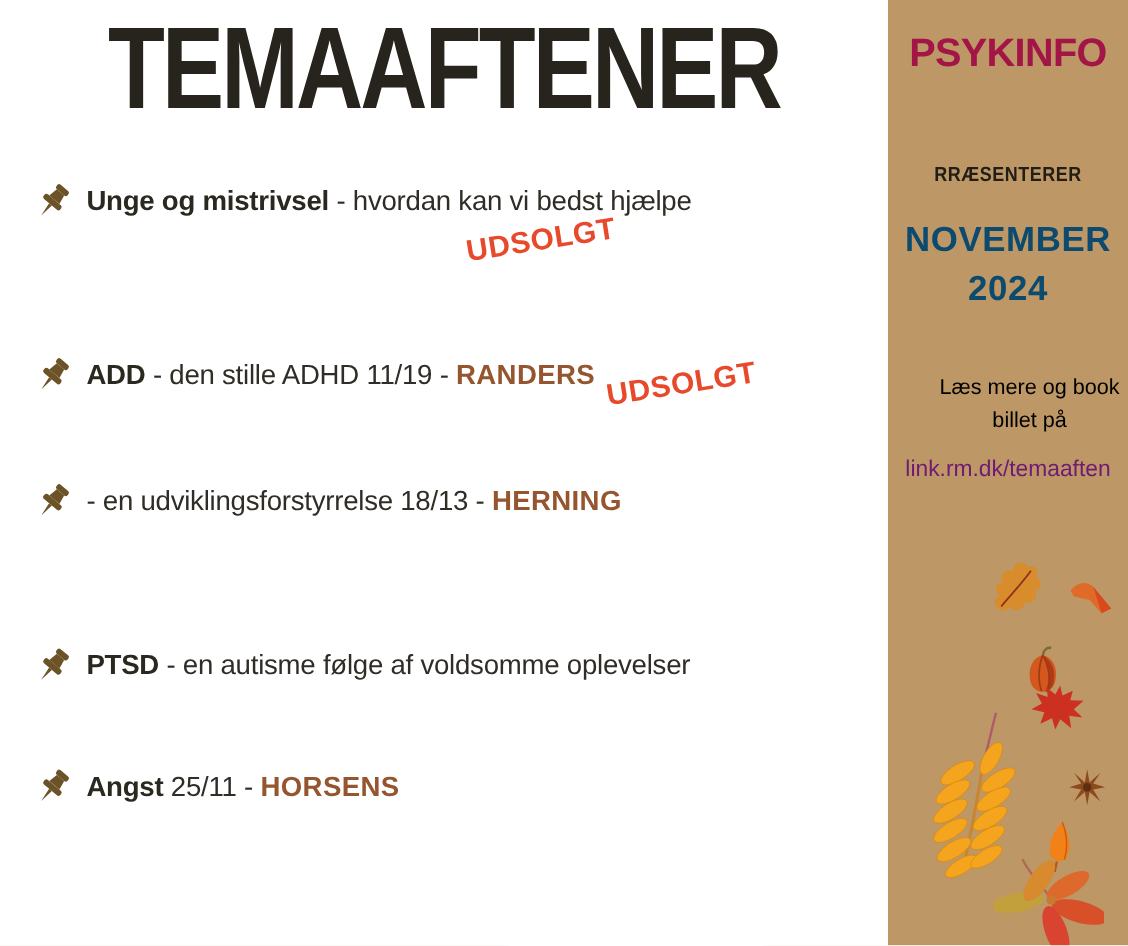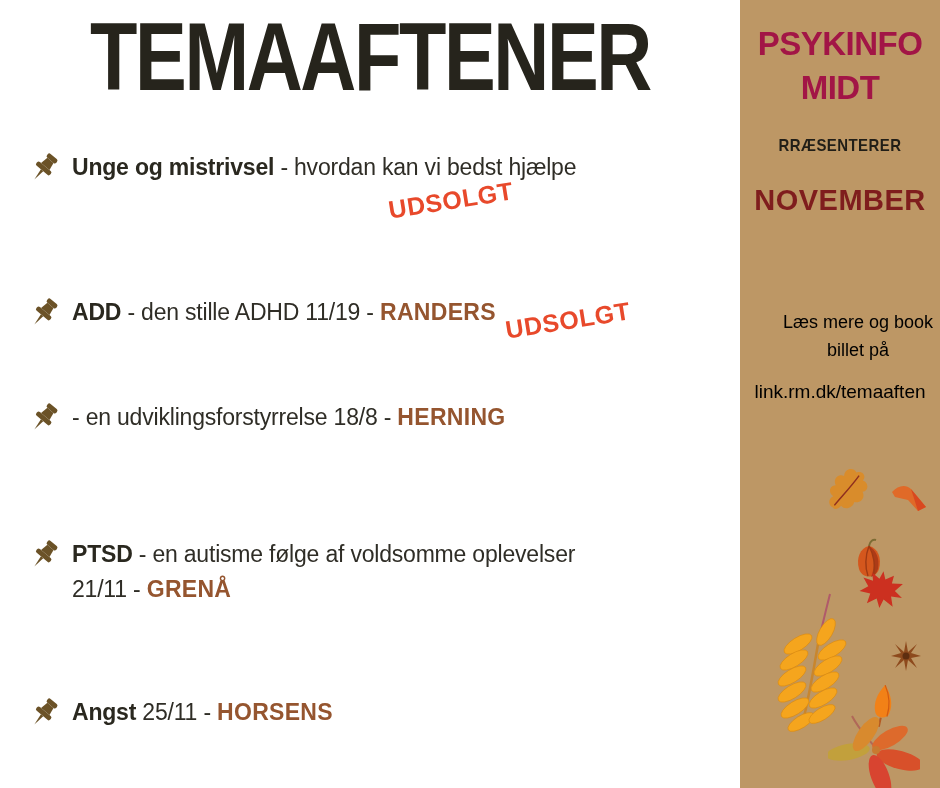--- a/index.html
+++ b/index.html
@@ -18,35 +18,35 @@
   .event-line{font-size:23px;line-height:35px;color:#2F2D26;letter-spacing:-.2px;white-space:nowrap;}
   .evt-bold{font-weight:bold;color:#2A281F;}
   .city{font-weight:bold;color:#95552F;letter-spacing:.3px;}
   .badge{position:absolute;font-weight:bold;font-size:25px;color:#E8492B;
          transform:rotate(-9deg);letter-spacing:.5px;white-space:nowrap;}
 
   .e1{top:150px;} .e1 .badge{left:362px;top:36px;}
   .e2{top:295px;} .e2 .badge{left:479px;top:11px;}
   .e3{top:400px;}
   .e4{top:537px;}
-  .e5{top:695px;}
+  .e5{top:638px;}
 
   
   .sidebar{position:absolute;left:740px;top:0;width:200px;height:788px;background:#BD9765;overflow:hidden;padding-left:23px;}
   .org{position:absolute;top:22px;left:0;width:200px;text-align:center;
        font-size:33px;line-height:44px;font-weight:bold;color:#A21546;letter-spacing:-.5px;}
   .presents{position:absolute;top:134px;left:0;width:200px;text-align:center;
        font-size:17px;line-height:24px;font-weight:bold;color:#211E17;
        transform:scaleX(.88);transform-origin:50% 50%;letter-spacing:.5px;white-space:nowrap;}
   .month{position:absolute;top:180px;left:0;width:200px;text-align:center;
-       font-size:29px;line-height:41px;font-weight:bold;color:#7f1d1d;letter-spacing:.5px;}
+       font-size:29px;line-height:41px;font-weight:bold;color:#0c4a6e;letter-spacing:.5px;}
   .cta{position:absolute;top:308px;left:0;width:236px;text-align:center;
        font-size:18px;line-height:28px;color:#000000;}
   .link{position:absolute;top:380px;left:0;width:200px;text-align:center;
-       font-size:19px;line-height:24px;color:#000000;white-space:nowrap;}
+       font-size:19px;line-height:24px;color:#701a75;white-space:nowrap;}
 
   .leaf{position:absolute;}
   .leaf-oak{left:82px;top:466px;width:46px;height:46px;transform:rotate(-12deg);}
   .leaf-torn{left:150px;top:483px;width:38px;height:30px;}
   .leaf-physalis{left:112px;top:538px;width:34px;height:44px;}
   .leaf-maple{left:118px;top:568px;width:46px;height:42px;transform:rotate(8deg);}
   .leaf-rowan{left:28px;top:592px;width:92px;height:140px;}
   .leaf-star{left:150px;top:640px;width:32px;height:32px;}
   .leaf-tear{left:130px;top:684px;width:26px;height:44px;transform:rotate(6deg);}
   .leaf-creeper{left:88px;top:712px;width:92px;height:86px;}
@@ -99,38 +99,37 @@
         <svg viewBox="0 0 36 36" width="36" height="36">
             <g transform="rotate(40 18 18)" fill="#6B5227">
           <rect x="12" y="3" width="12" height="5" rx="2"></rect>
           <path d="M14 8 h8 l1.5 8 h-11 z"></path>
           <rect x="9" y="16" width="18" height="5" rx="2"></rect>
           <path d="M16.5 21 h3 L18 33 z"></path>
         </g>
           </svg>
       </span>
       <div class="event-text">
-        <div class="event-line"><span>- en udviklingsforstyrrelse 18/8 - </span><span class="city">HERNING</span></div>
+        <div class="event-line"><span>- en udviklingsforstyrrelse 18/13 - </span><span class="city">HERNING</span></div>
       </div>
     </div>
 
     <div class="event e4">
       <span class="pin">
         <svg viewBox="0 0 36 36" width="36" height="36">
             <g transform="rotate(40 18 18)" fill="#6B5227">
           <rect x="12" y="3" width="12" height="5" rx="2"></rect>
           <path d="M14 8 h8 l1.5 8 h-11 z"></path>
           <rect x="9" y="16" width="18" height="5" rx="2"></rect>
           <path d="M16.5 21 h3 L18 33 z"></path>
         </g>
           </svg>
       </span>
       <div class="event-text">
         <div class="event-line"><span class="evt-bold">PTSD</span><span> - en autisme følge af voldsomme oplevelser</span></div>
-        <div class="event-line"><span>21/11 - </span><span class="city">GRENÅ</span></div>
       </div>
     </div>
 
     <div class="event e5">
       <span class="pin">
         <svg viewBox="0 0 36 36" width="36" height="36">
             <g transform="rotate(40 18 18)" fill="#6B5227">
           <rect x="12" y="3" width="12" height="5" rx="2"></rect>
           <path d="M14 8 h8 l1.5 8 h-11 z"></path>
           <rect x="9" y="16" width="18" height="5" rx="2"></rect>
@@ -141,25 +140,25 @@
       <div class="event-text">
         <div class="event-line"><span class="evt-bold">Angst</span><span> 25/11 - </span><span class="city">HORSENS</span></div>
       </div>
     </div>
 
   </div>
 
   <div class="sidebar">
     <div class="org">
       <div>PSYKINFO</div>
-      <div>MIDT</div>
     </div>
     <div class="presents">RRÆSENTERER</div>
     <div class="month">
       <div>NOVEMBER</div>
+      <div>2024</div>
     </div>
     <div class="cta">
       <div>Læs mere og book</div>
       <div>billet på</div>
     </div>
     <div class="link">link.rm.dk/temaaften</div>
 
     <span class="leaf leaf-oak">
       <svg viewBox="0 0 50 50" width="46" height="46">
         <path d="M8 42 C3 38 5 31 11 30 C6 25 9 18 16 19 C14 11 22 7 27 11 C29 3 39 3 41 10 C48 9 51 16 46 20 C52 24 50 32 43 32 C45 39 38 44 32 41 C29 47 20 48 17 42 C13 45 9 45 8 42 Z" fill="#D98C2B"></path>

